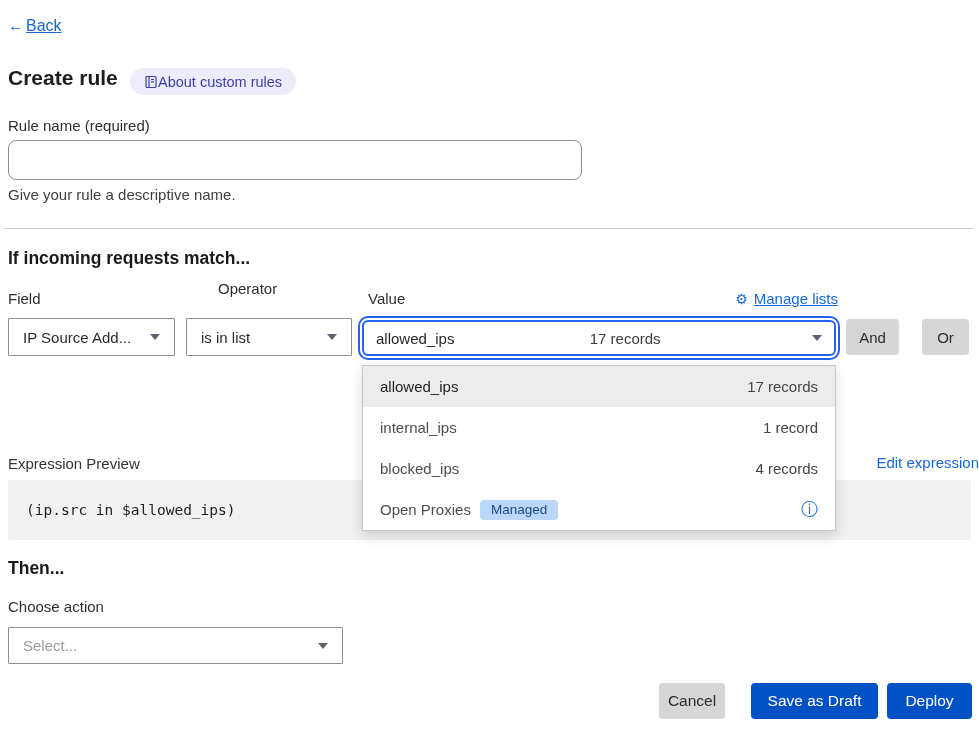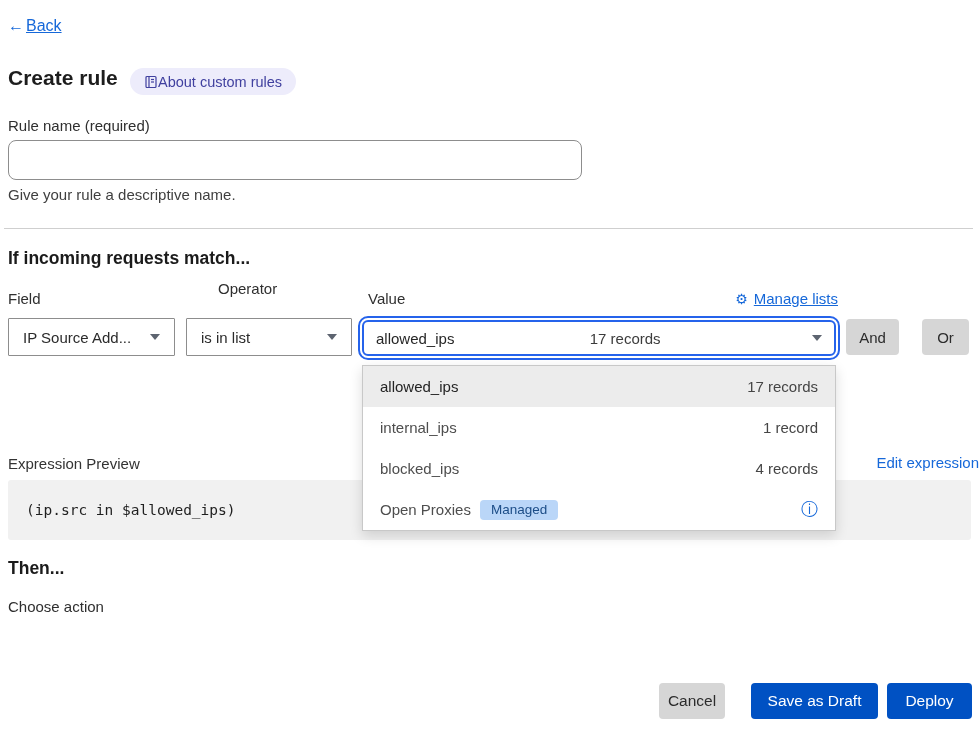--- a/index.html
+++ b/index.html
@@ -173,18 +173,22 @@
   </div>
 
   <div class="expr-label">Expression Preview</div>
   <a class="edit-expression">Edit expression</a>
   <div class="expr-block">
     <span class="expr-code">(ip.src in $allowed_ips)</span>
   </div>
 
   <h2 class="section-heading" style="top:558px;">Then...</h2>
   <label class="form-label" style="left:8px; top:598px;">Choose action</label>
+  <div class="select action-select">
+    <span class="placeholder">Select...</span>
+    <span class="caret"></span>
+  </div>
 
   <button class="footer-btn cancel-btn">Cancel</button>
   <button class="footer-btn blue-btn save-draft-btn">Save as Draft</button>
   <button class="footer-btn blue-btn deploy-btn">Deploy</button>
 
 </div>
 
 </body></html>

